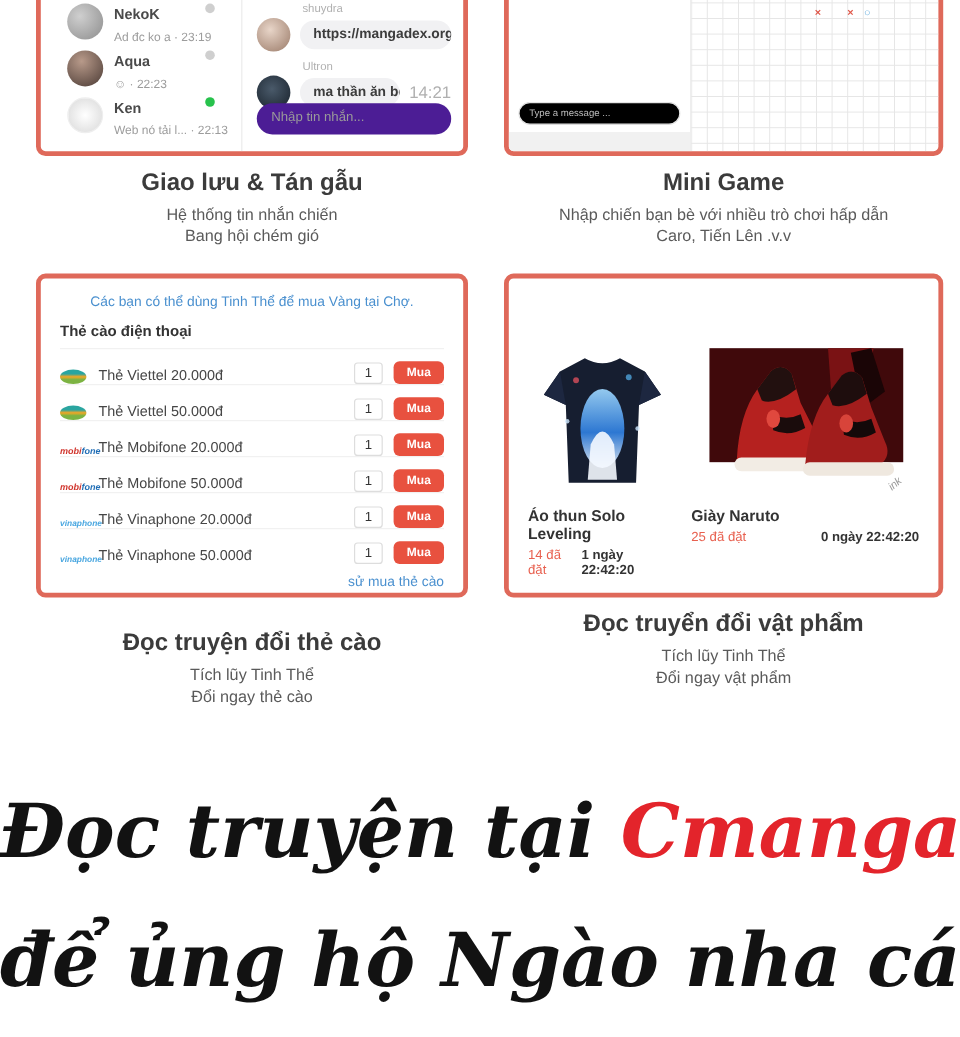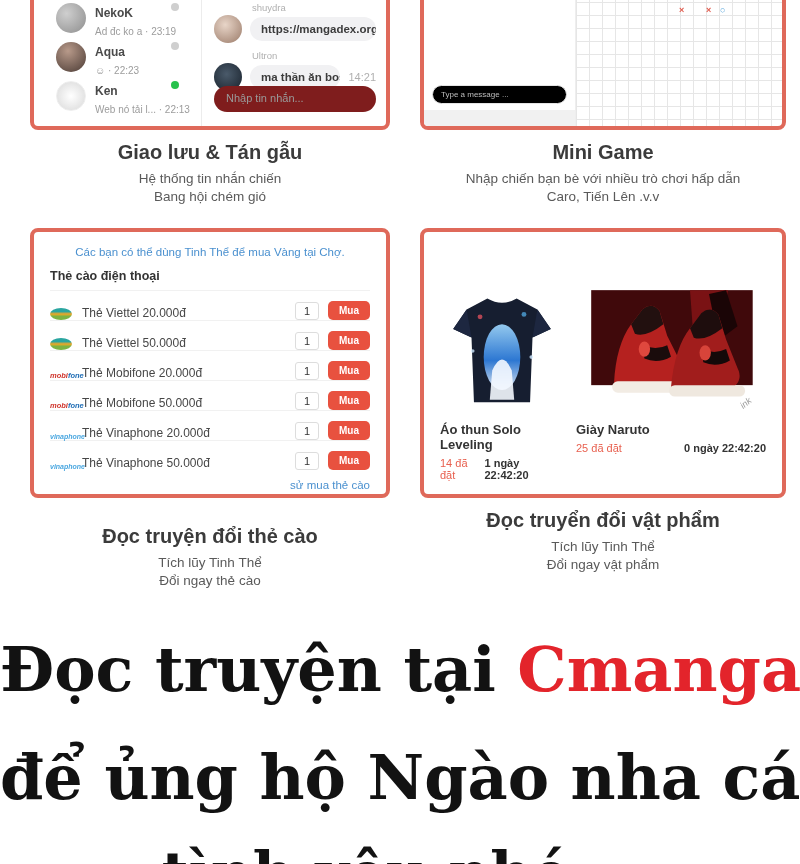--- a/index.html
+++ b/index.html
@@ -33,25 +33,25 @@
   .msg-sender { font-size:9.5px; color:#b0b0b0; margin:0 0 2px 38px; }
   .msg-row { display:flex; align-items:center; gap:8px; }
   .msg-avatar { width:28px; height:28px; border-radius:50%; flex:none; }
   .av-shuydra { background:radial-gradient(circle at 40% 35%, #e8d5c8, #9a7a68); }
   .av-ultron  { background:radial-gradient(circle at 45% 40%, #4a5a6a, #17202a); }
   .msg-bubble {
     background:#f1f1f3; border-radius:14px; padding:6px 11px;
     font-size:11.5px; font-weight:bold; color:#3c3c3c;
     white-space:nowrap; overflow:hidden; max-width:170px;
   }
-  .msg-time { font-size:11px; color:#b0b0b0; flex:none; }
+  .msg-time { font-size:14px; color:#b0b0b0; flex:none; }
   .msg-group2 { margin-top:7px; }
   .chat-input {
     position:absolute; left:12px; right:10px; bottom:14px; height:26px;
-    background:#7f1d1d; border-radius:13px; padding:6px 12px;
+    background:#4c1d95; border-radius:13px; padding:6px 12px;
     font-size:11px; color:#9a9a9a;
   }
 
   
   #gamePanel { left:420px; top:-28px; width:366px; height:158px; display:flex; }
   .game-chat { width:152px; border-right:1px solid #eee; position:relative; }
   .game-input {
     position:absolute; left:8px; right:8px; bottom:22px; height:19px;
     border:1px solid #e4e4e4; border-radius:10px; background:#000000;
     font-size:8px; color:#bcbcbc; padding:4px 8px; white-space:nowrap; overflow:hidden;
@@ -114,22 +114,22 @@
   .ordered { color:#e8604f; }
   .countdown { color:#333; font-weight:bold; }
   .ink-mark {
     position:absolute; right:14px; bottom:4px; font-size:9px; color:#9a9a9a;
     transform:rotate(-40deg); font-style:italic;
   }
 
   
   .slogan {
     position:absolute; left:0; width:800px; text-align:center;
-    font-family:"DejaVu Serif", cursive; font-weight:bold;
-    color:#121212; line-height:1.1; white-space:nowrap;
+    font-family:"DejaVu Serif", cursive; font-style:italic; font-weight:bold;
+    color:#121212; line-height:1.1; white-space:nowrap;margin-top:23px;
   }
   #slogan1 { top:636px; font-size:62px; }
   #slogan2 { top:744px; font-size:62px; }
   #slogan3 { top:842px; font-size:58px; }
   .slogan-red { color:#e3242b; }
 </style>
 </head>
 <body>
 
 <div class="stage">

